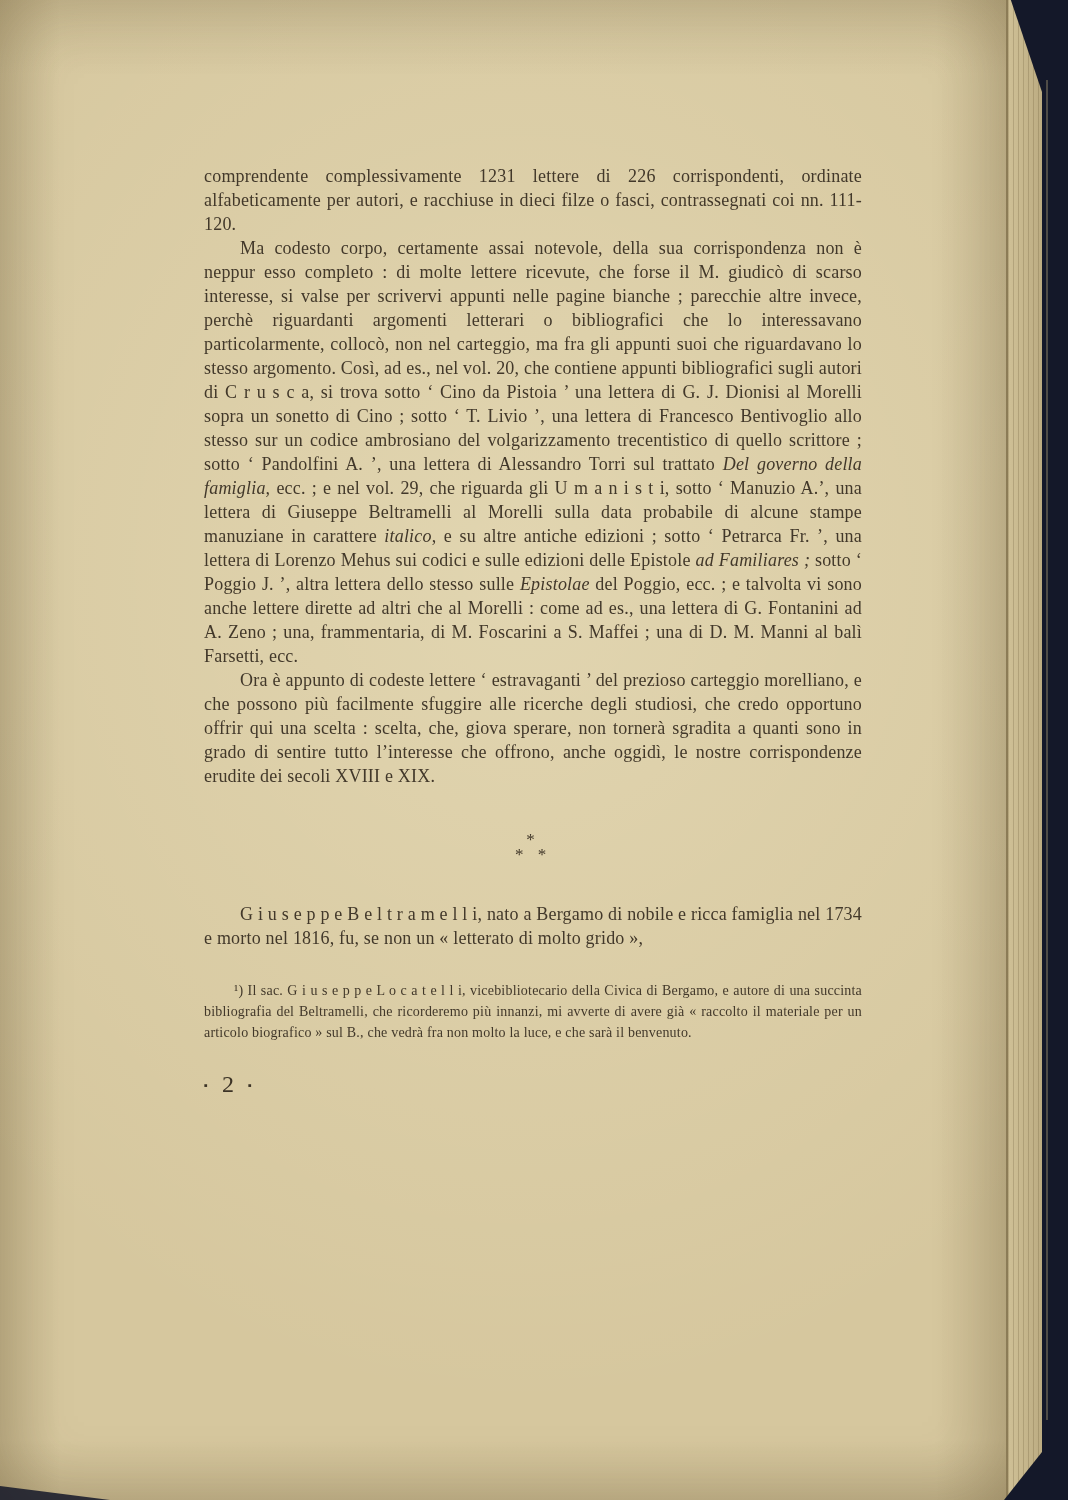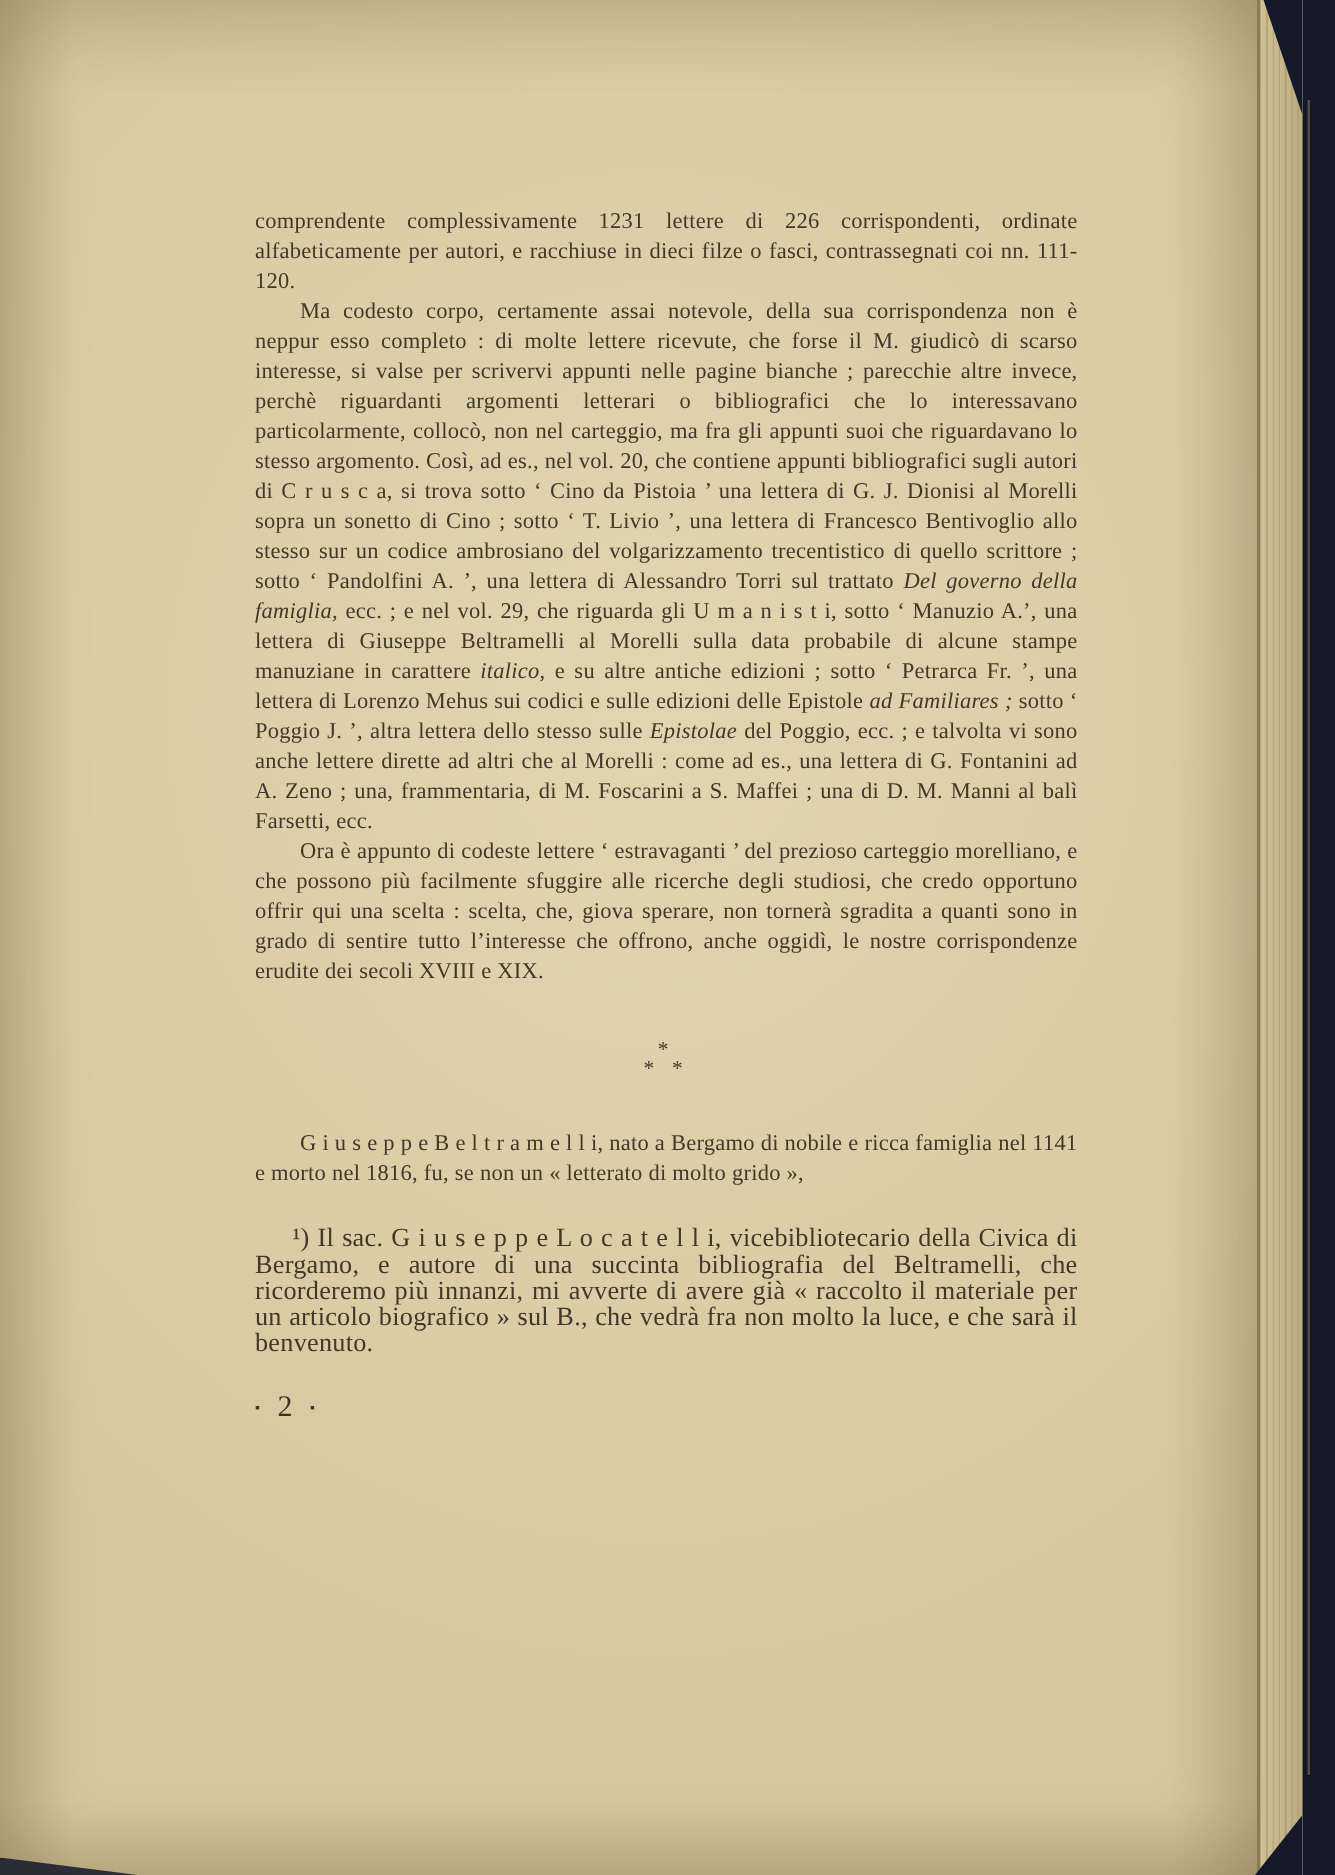--- a/index.html
+++ b/index.html
@@ -94,21 +94,21 @@
   .separator {
     margin: 44px 0 40px 0;
     text-align: center;
     color: #42382a;
     font-size: 17px;
     line-height: 15px;
     letter-spacing: 5px;
   }
   .footnote-block { margin-top: 30px; }
   .footnote-block p.para {
-    font-size: 21px;
+    font-size: 14px;
     line-height: 21px;
   }
   .footnote-block p.para.indent { text-indent: 30px; }
   .pagenum {
     margin-top: 28px;
     color: #3c3326;
   }
   .pagenum .num {
     font-size: 24px;
     margin: 0 10px;
@@ -131,21 +131,21 @@
           <p class="para indent"><span>Ma codesto corpo, certamente assai notevole, della sua corrispondenza non è neppur esso completo : di molte lettere ricevute, che forse il M. giudicò di scarso interesse, si valse per scrivervi appunti nelle pagine bianche ; parecchie altre invece, perchè riguardanti argomenti letterari o bibliografici che lo interessavano particolarmente, collocò, non nel carteggio, ma fra gli appunti suoi che riguardavano lo stesso argomento. Così, ad es., nel vol. 20, che contiene appunti bibliografici sugli autori di C r u s c a, si trova sotto ‘ Cino da Pistoia ’ una lettera di G. J. Dionisi al Morelli sopra un sonetto di Cino ; sotto ‘ T. Livio ’, una lettera di Francesco Bentivoglio allo stesso sur un codice ambrosiano del volgarizzamento trecentistico di quello scrittore ; sotto ‘ Pandolfini A. ’, una lettera di Alessandro Torri sul trattato </span><span class="it">Del governo della famiglia,</span><span> ecc. ; e nel vol. 29, che riguarda gli U m a n i s t i, sotto ‘ Manuzio A.’, una lettera di Giuseppe Beltramelli al Morelli sulla data probabile di alcune stampe manuziane in carattere </span><span class="it">italico</span><span>, e su altre antiche edizioni ; sotto ‘ Petrarca Fr. ’, una lettera di Lorenzo Mehus sui codici e sulle edizioni delle Epistole </span><span class="it">ad Familiares ;</span><span> sotto ‘ Poggio J. ’, altra lettera dello stesso sulle </span><span class="it">Epistolae</span><span> del Poggio, ecc. ; e talvolta vi sono anche lettere dirette ad altri che al Morelli : come ad es., una lettera di G. Fontanini ad A. Zeno ; una, frammentaria, di M. Foscarini a S. Maffei ; una di D. M. Manni al balì Farsetti, ecc.</span></p>
           <p class="para indent"><span>Ora è appunto di codeste lettere ‘ estravaganti ’ del prezioso carteggio morelliano, e che possono più facilmente sfuggire alle ricerche degli studiosi, che credo opportuno offrir qui una scelta : scelta, che, giova sperare, non tornerà sgradita a quanti sono in grado di sentire tutto l’interesse che offrono, anche oggidì, le nostre corrispondenze erudite dei secoli XVIII e XIX.</span></p>
         </div>
 
       <div class="separator">
         <div>*</div>
         <div>*  *</div>
       </div>
 
       <div>
-          <p class="para indent"><span>G i u s e p p e  B e l t r a m e l l i, nato a Bergamo di nobile e ricca famiglia nel 1141 e morto nel 1816, fu, se non un « letterato di molto grido »,</span></p>
+          <p class="para indent"><span>G i u s e p p e  B e l t r a m e l l i, nato a Bergamo di nobile e ricca famiglia nel 1734 e morto nel 1816, fu, se non un « letterato di molto grido »,</span></p>
         </div>
 
       <div class="footnote-block">
           <p class="para indent"><span>¹) Il sac. G i u s e p p e  L o c a t e l l i, vicebibliotecario della Civica di Bergamo, e autore di una succinta bibliografia del Beltramelli, che ricorderemo più innanzi, mi avverte di avere già « raccolto il materiale per un articolo biografico » sul B., che vedrà fra non molto la luce, e che sarà il benvenuto.</span></p>
         </div>
 
       <div class="pagenum">
         <span class="sq">▪</span>
         <span class="num">2</span>
         <span class="sq">▪</span>

